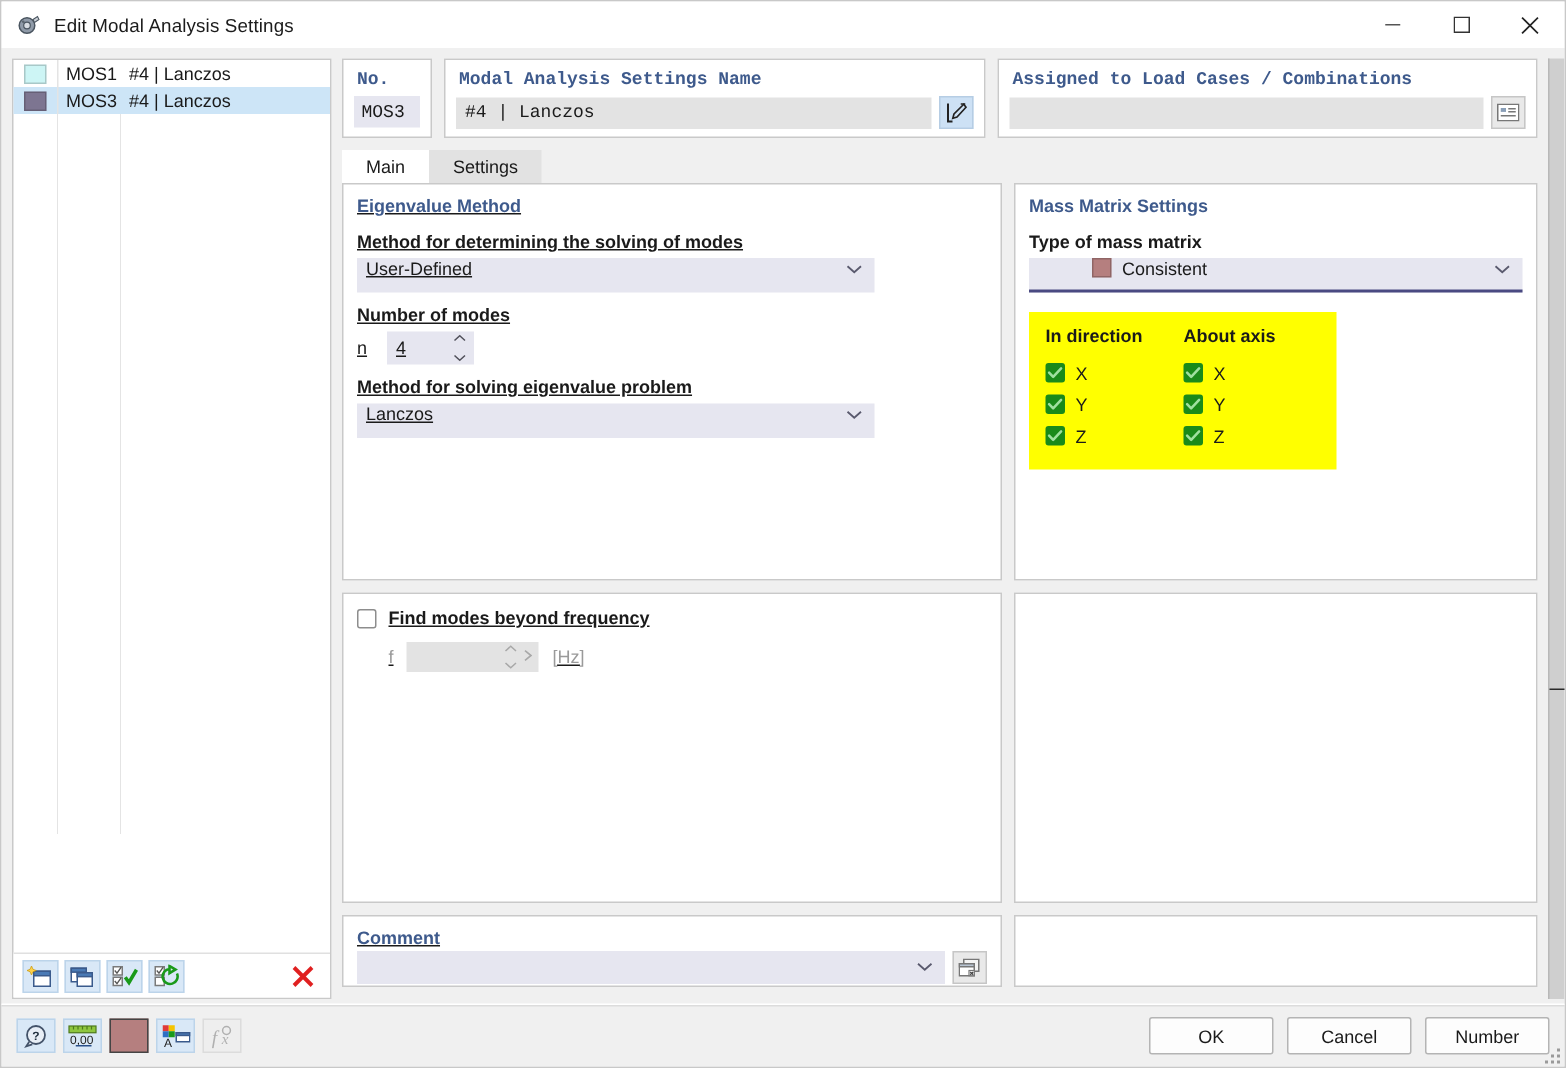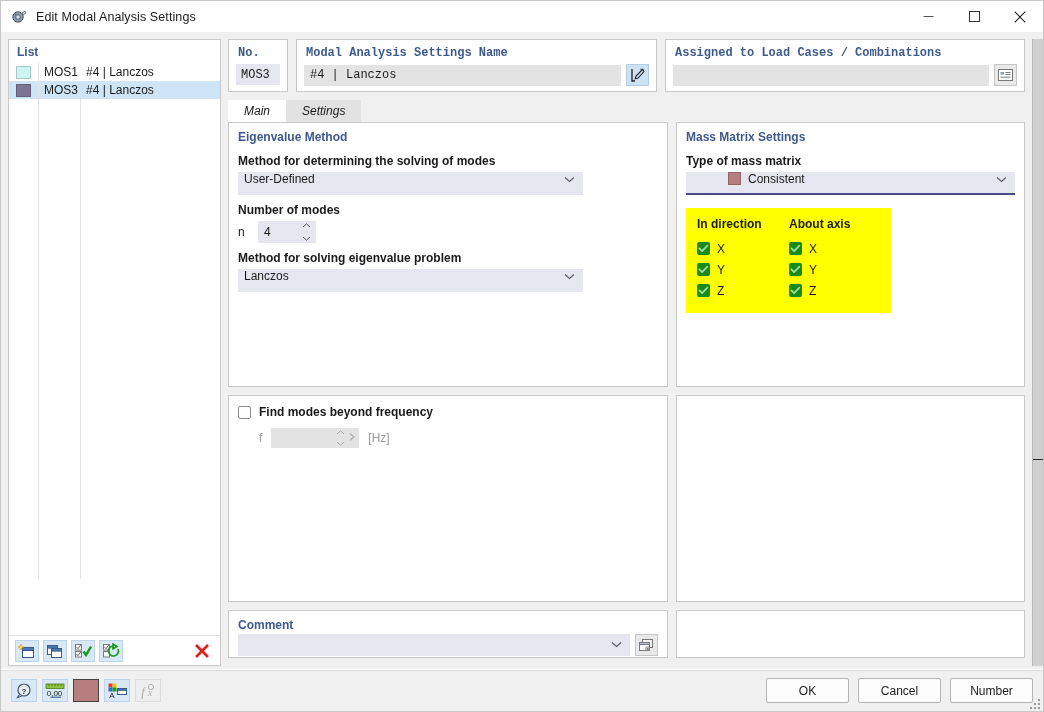--- a/index.html
+++ b/index.html
@@ -187,32 +187,31 @@
     height: 22px;
     width: 440px;
   }
   .tab {
     height: 22px;
     padding: 0 16px;
     display: flex; align-items: center;
     font-size: 12px;
     background: #e2e2e2;
     color: #1a1a1a;
-    font-style: italic;
   }
   .tab.active { background: #ffffff; }
 
   .panes {
     display: flex;
     gap: 8px;
     flex: 1 1 auto;
     min-height: 0;
   }
   .col { display: flex; flex-direction: column; gap: 8px; min-width: 0; }
-  .col-left { width: 440px; flex: 0 0 440px; }
+  .col-left { width: 440px; flex: 0 0 440px; text-decoration: underline; }
   .col-right { flex: 1 1 auto; }
 
   .pane {
     background: #ffffff;
     border: 1px solid #c9c9c9;
     position: relative;
   }
   .pane-title {
     color: #3e5a8c;
     font-weight: bold;
@@ -421,21 +420,20 @@
             <line x1="0.7" y1="0.7" x2="11.3" y2="11.3" stroke="#222" stroke-width="1.1"></line>
             <line x1="11.3" y1="0.7" x2="0.7" y2="11.3" stroke="#222" stroke-width="1.1"></line>
           </svg>
       </div>
     </div>
   </div>
 
   <div class="body-area">
 
     <div class="left-panel">
-      <div class="left-header">List</div>
       <div class="list-rows">
         <div class="list-row">
           <div class="swatch-cell">
             <div class="swatch" style="background:#cdf5f5"></div>
           </div>
           <div class="row-no">MOS1</div>
           <div class="row-desc">#4 | Lanczos</div>
         </div>
         <div class="list-row selected">
           <div class="swatch-cell">

